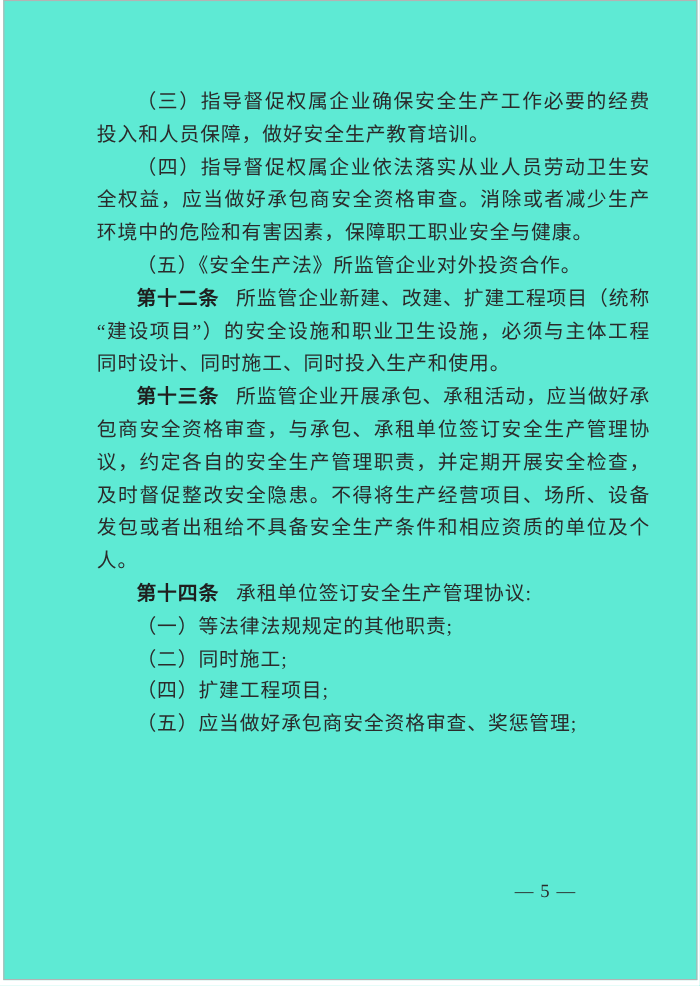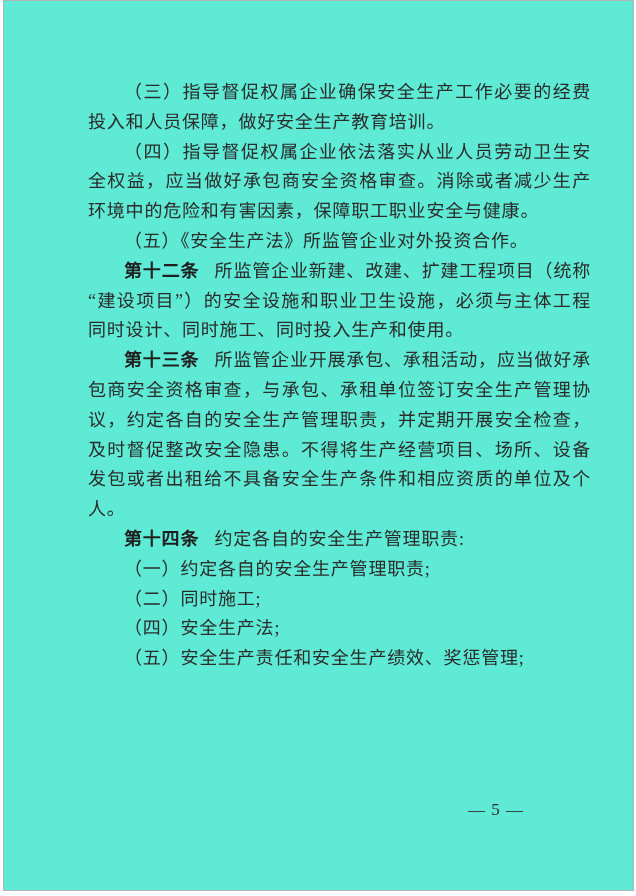--- a/index.html
+++ b/index.html
@@ -58,20 +58,20 @@
 </head>
 <body>
 
 <div class="sheet">
   <div class="doc" id="doc-body">
       <p class="para">（三）指导督促权属企业确保安全生产工作必要的经费投入和人员保障，做好安全生产教育培训。</p>
       <p class="para">（四）指导督促权属企业依法落实从业人员劳动卫生安全权益，应当做好承包商安全资格审查。消除或者减少生产环境中的危险和有害因素，保障职工职业安全与健康。</p>
       <p class="para">（五）《安全生产法》所监管企业对外投资合作。</p>
       <p class="para article"><b class="art-num">第十二条</b><span>所监管企业新建、改建、扩建工程项目（统称“建设项目”）的安全设施和职业卫生设施，必须与主体工程同时设计、同时施工、同时投入生产和使用。</span></p>
       <p class="para article"><b class="art-num">第十三条</b><span>所监管企业开展承包、承租活动，应当做好承包商安全资格审查，与承包、承租单位签订安全生产管理协议，约定各自的安全生产管理职责，并定期开展安全检查，及时督促整改安全隐患。不得将生产经营项目、场所、设备发包或者出租给不具备安全生产条件和相应资质的单位及个人。</span></p>
-      <p class="para article"><b class="art-num">第十四条</b><span>约定各自的安全生产管理职责:</span></p>
-      <p class="para">（一）约定各自的安全生产管理职责;</p>
+      <p class="para article"><b class="art-num">第十四条</b><span>承租单位签订安全生产管理协议:</span></p>
+      <p class="para">（一）等法律法规规定的其他职责;</p>
       <p class="para">（二）同时施工;</p>
-      <p class="para">（四）安全生产法;</p>
-      <p class="para">（五）安全生产责任和安全生产绩效、奖惩管理;</p>
+      <p class="para">（四）扩建工程项目;</p>
+      <p class="para">（五）应当做好承包商安全资格审查、奖惩管理;</p>
     </div>
   <div class="page-number">— 5 —</div>
 </div>
 
 </body></html>

